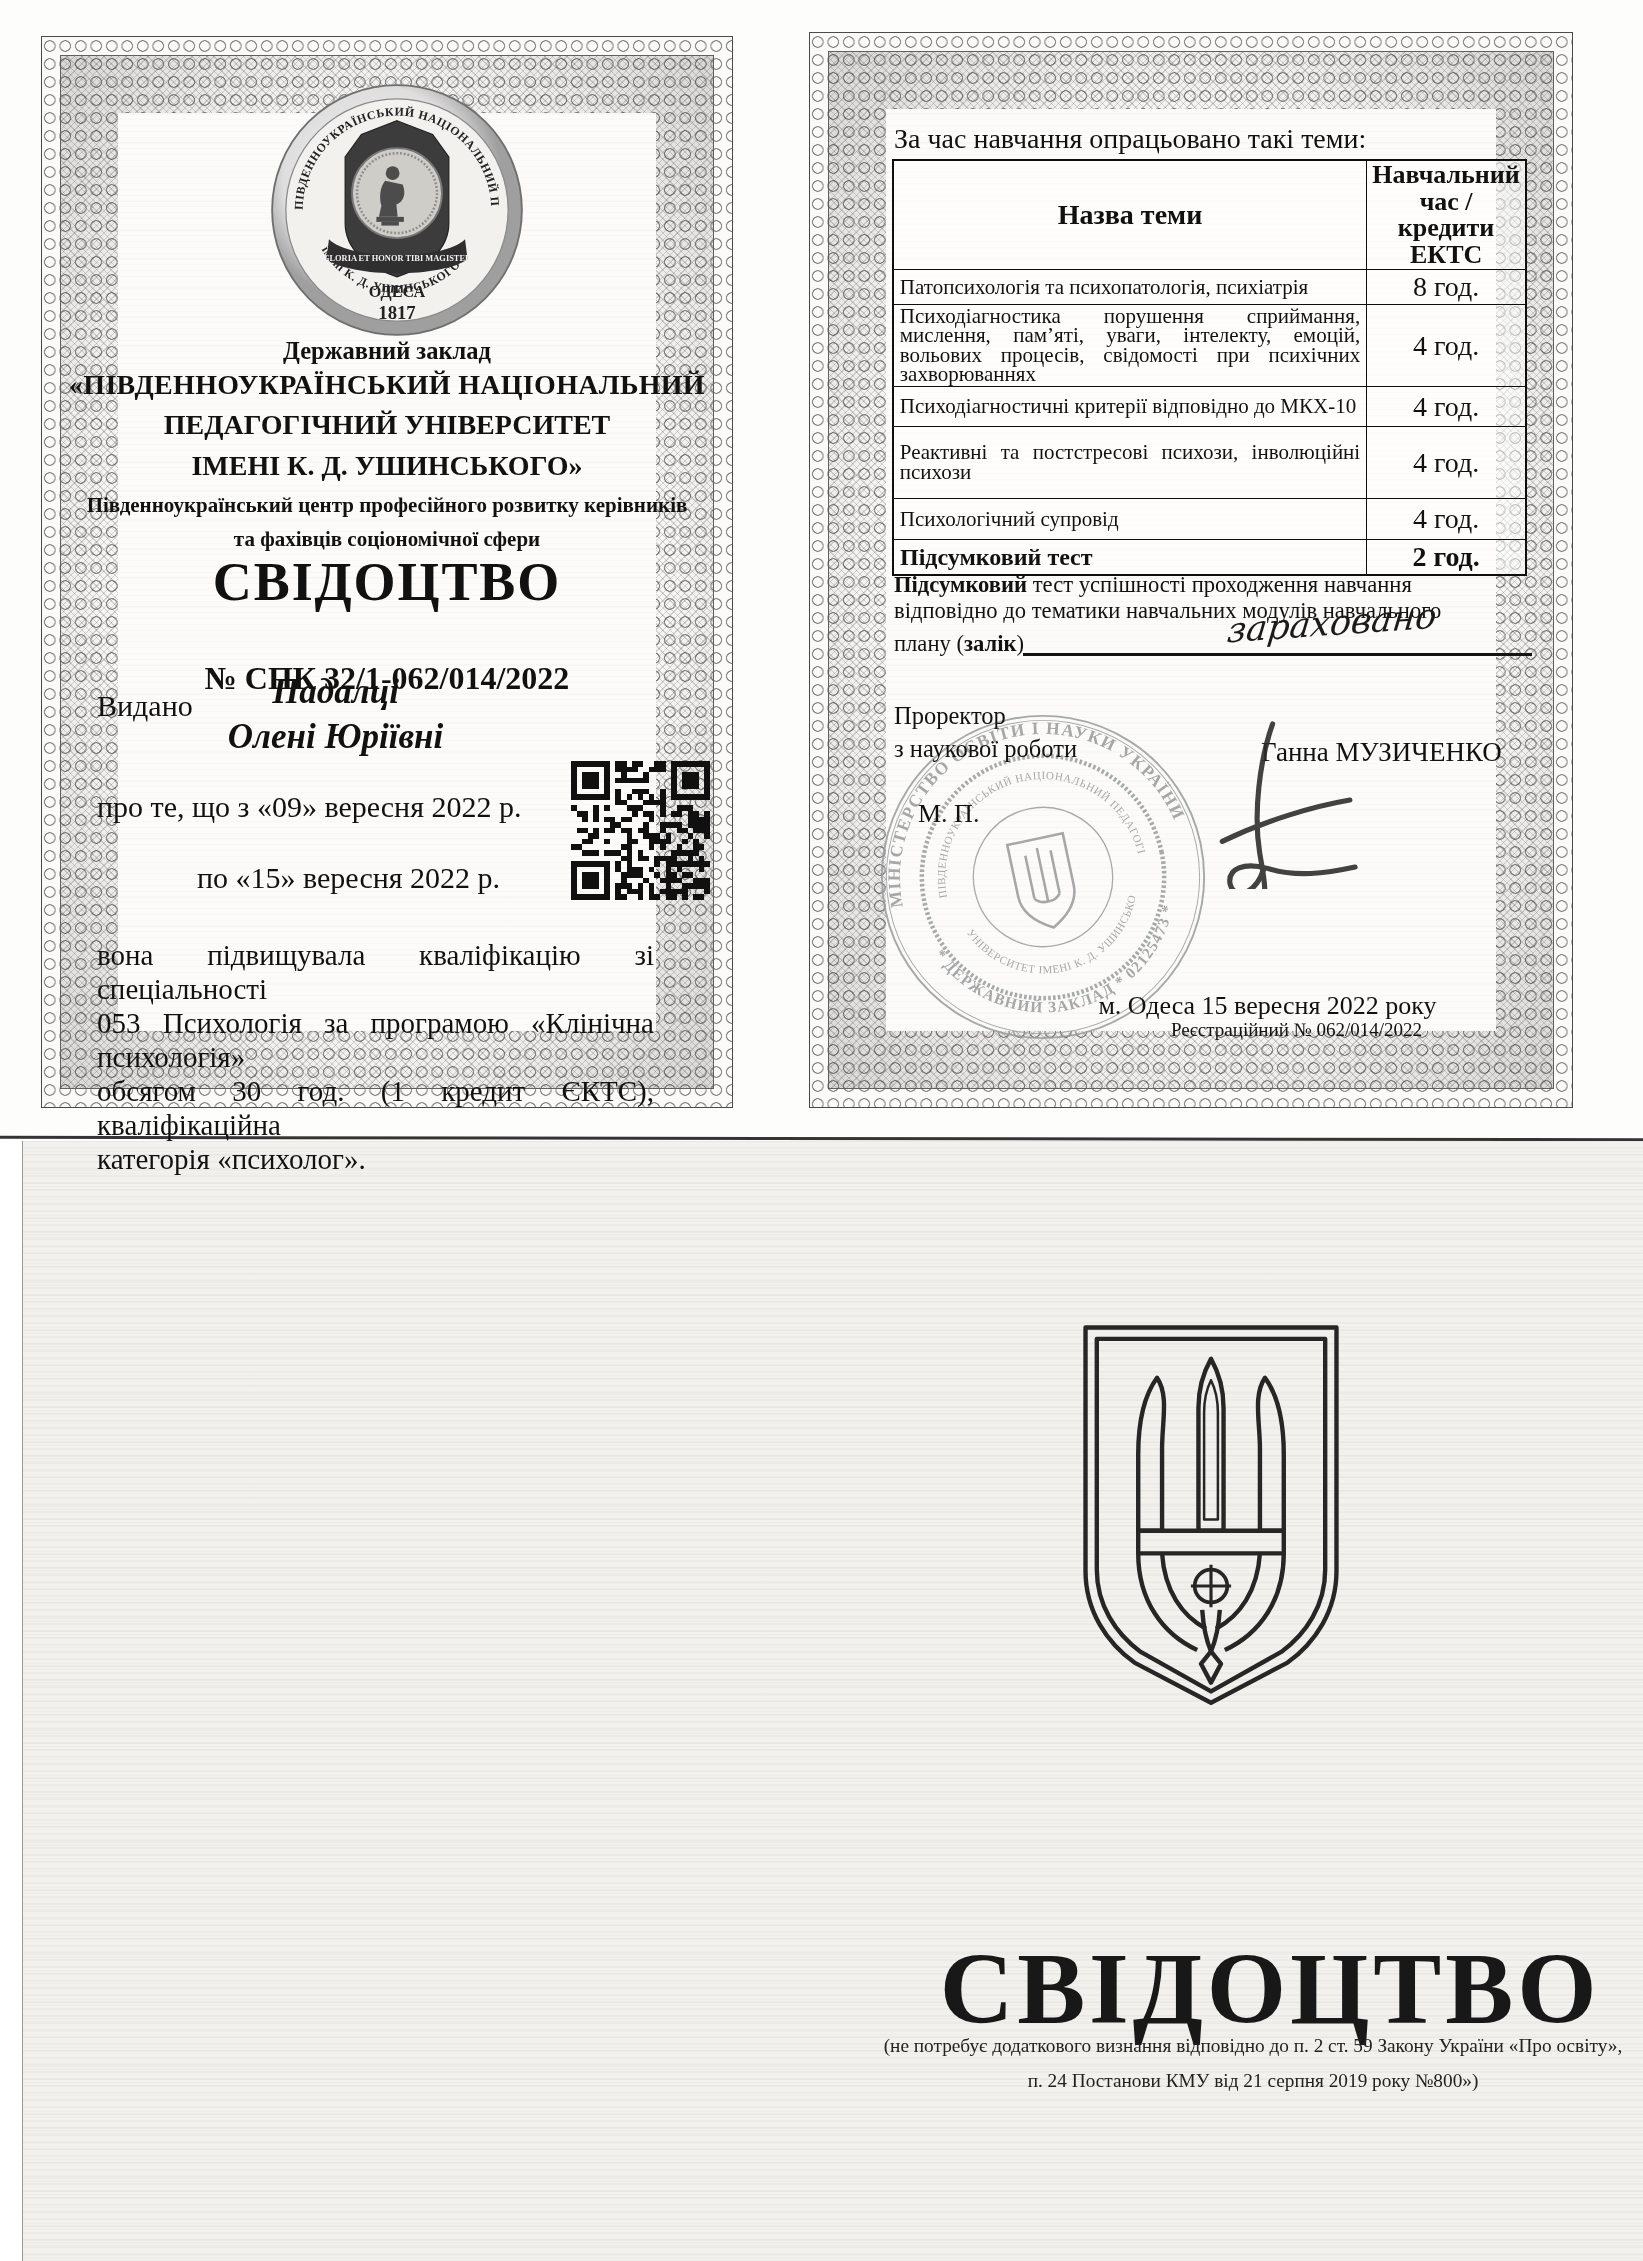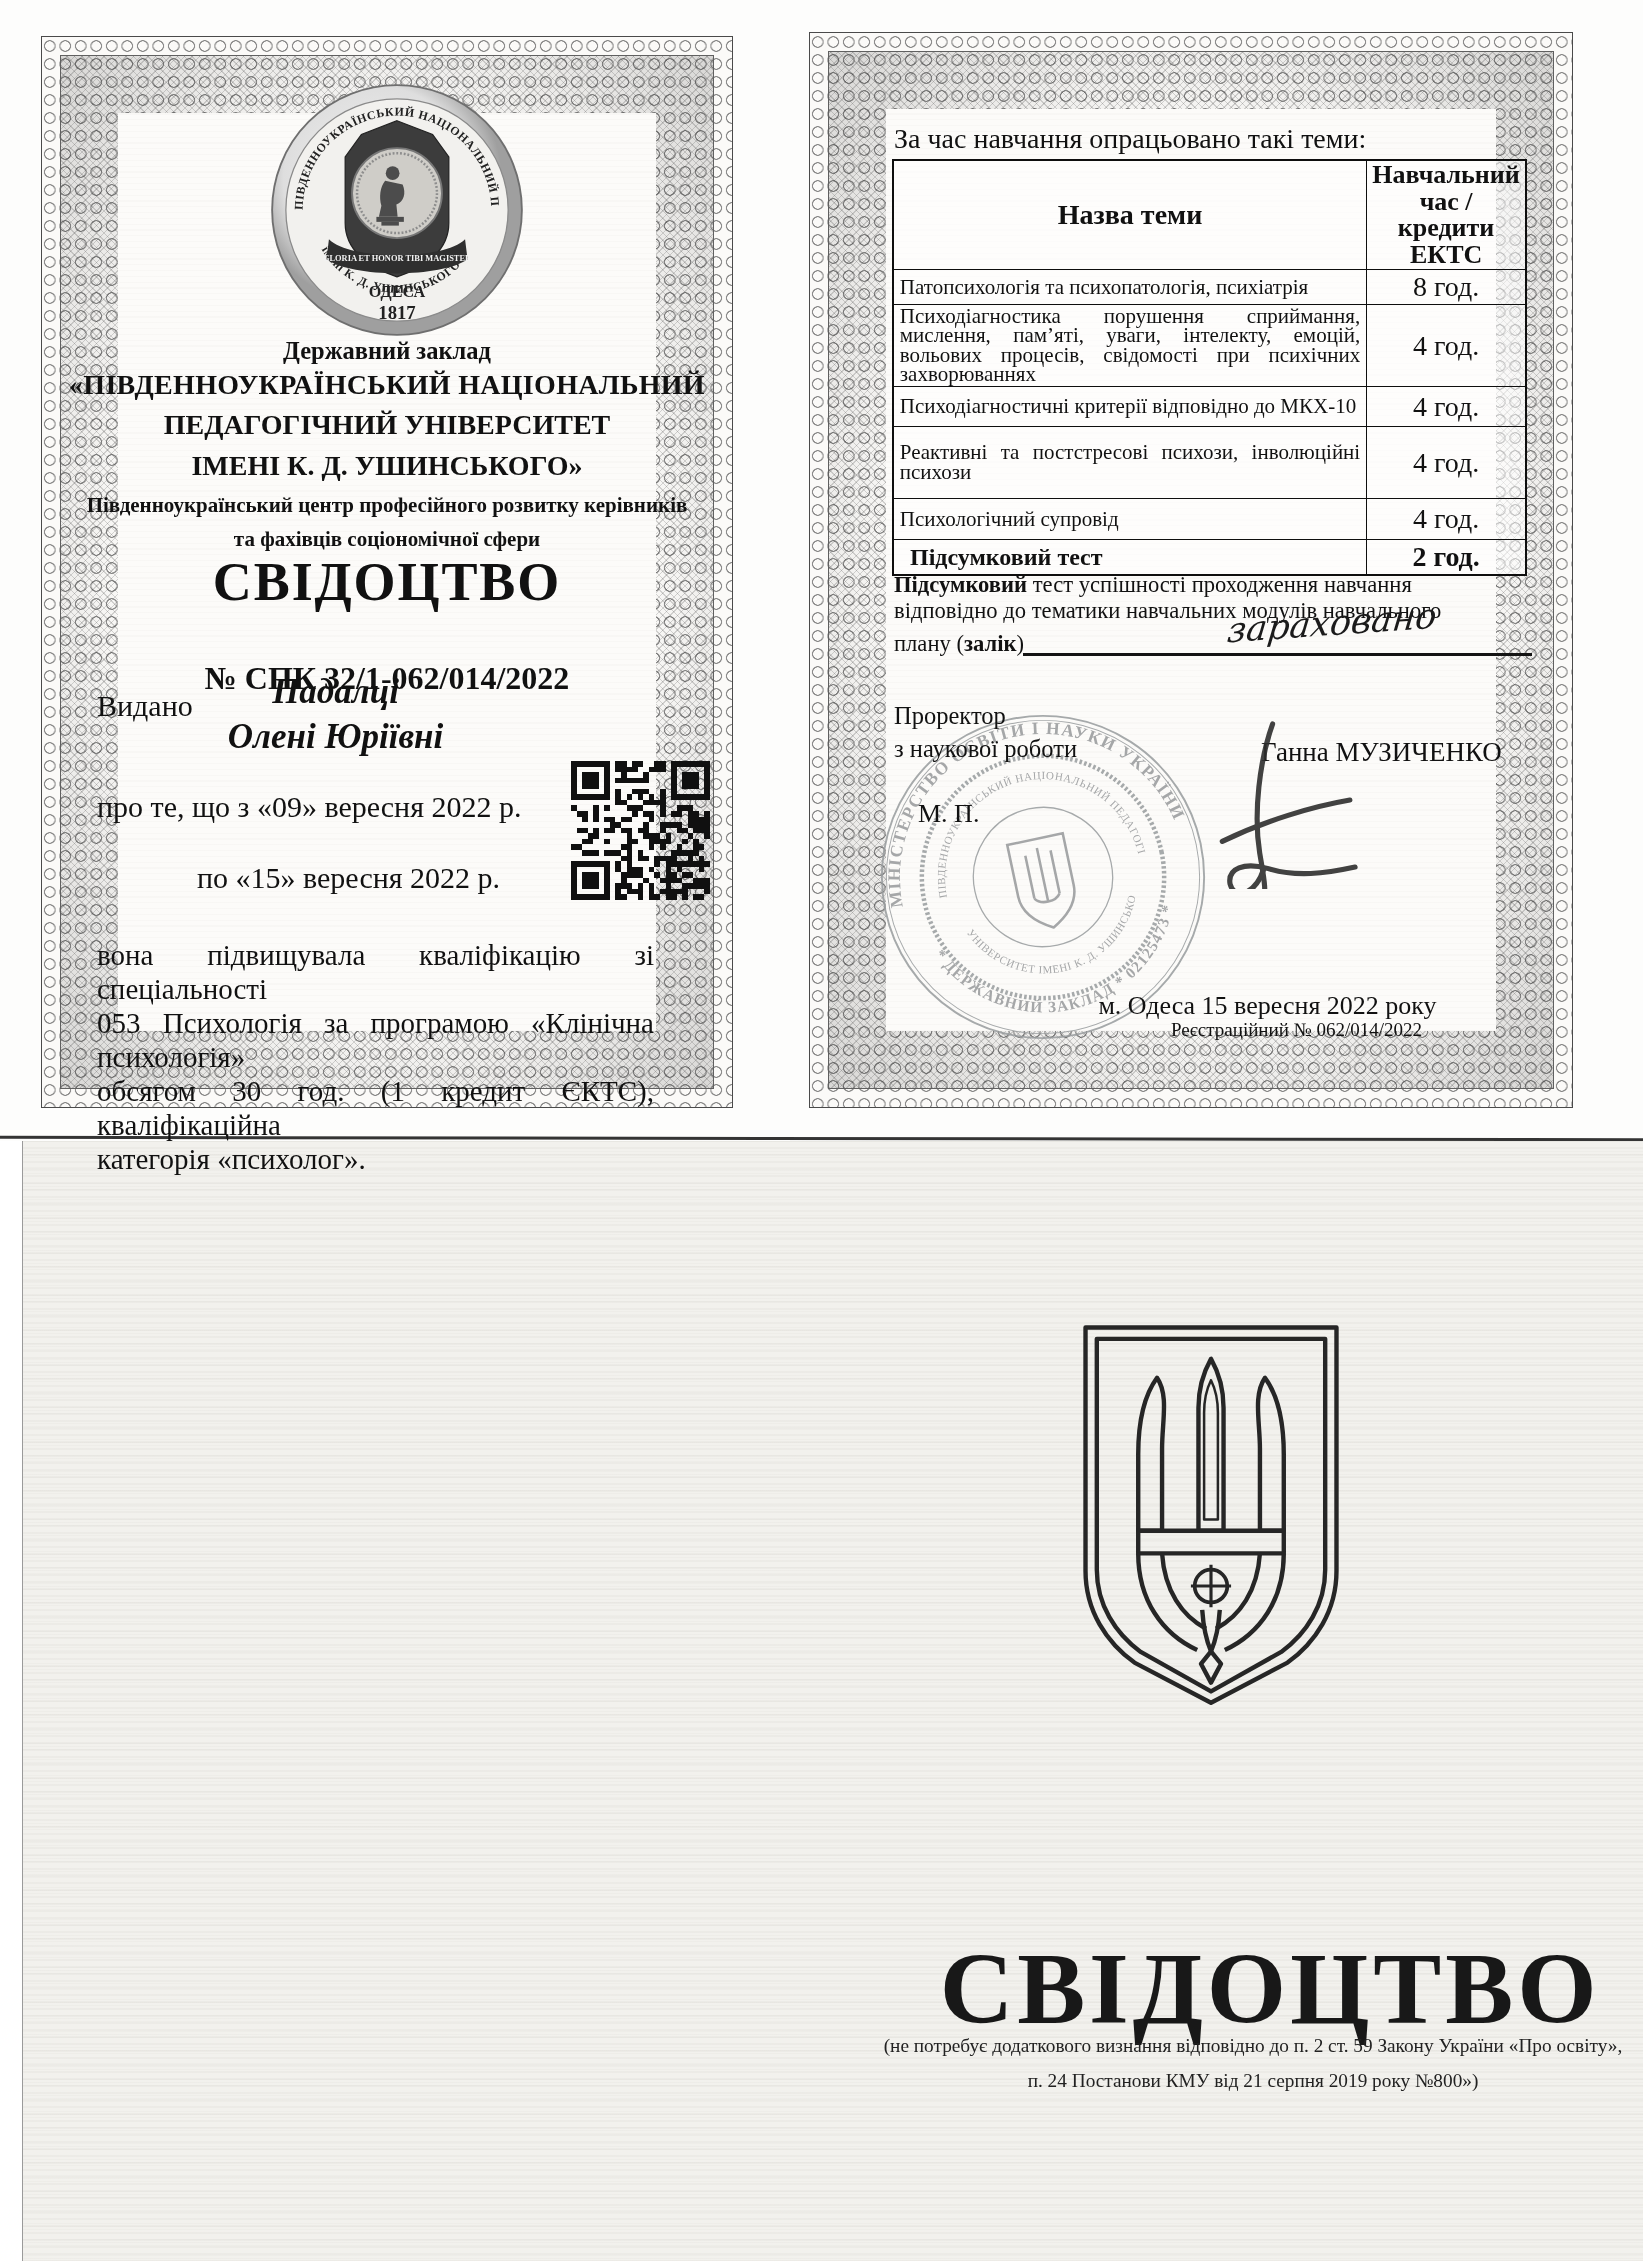--- a/index.html
+++ b/index.html
@@ -47,21 +47,21 @@
   table.topics th, table.topics td{border:1.9px solid #0e0e0e;overflow:hidden;}
   th.c1{width:470px;font-size:28px;font-weight:bold;text-align:center;}
   th.c2{width:153px;font-size:26px;line-height:26.4px;font-weight:bold;text-align:center;padding:1.3px 2.6px;}
   thead tr{height:75px;}
   td.t{font-size:21px;line-height:19.3px;padding:1.9px 5.8px;text-align:justify;}
   td.h{font-size:28px;text-align:center;}
   tbody tr:nth-child(1){height:34px;} tbody tr:nth-child(2){height:77px;}
   tbody tr:nth-child(3){height:40px;} tbody tr:nth-child(4){height:72px;}
   tbody tr:nth-child(5){height:41px;} tbody tr:nth-child(6){height:27px;}
   tbody tr:nth-child(7){height:30px;}
-  tr.brow td.t{font-weight:bold;font-size:24px;text-align:left;padding-left:16px;}
+  tr.brow td.t{font-weight:bold;font-size:24px;text-align:left;padding-left:6px;}
   tr.brow td.h{font-weight:bold;}
   .sum1{left:84px;top:539px;width:628px;font-size:22.6px;}
   .sum2{left:84px;top:565px;width:628px;font-size:22.6px;}
   .sum3{left:84px;top:598px;font-size:22.6px;}
   .handwrite{left:361px;top:570px;width:322px;text-align:center;font-size:35px;font-style:italic;
     font-family:"DejaVu Serif", serif;transform:rotate(-4deg) skewX(-10deg);color:#1b1b1b;z-index:4;}
   .sigline{left:213px;top:620px;width:509px;height:2.6px;background:#141414;z-index:3;}
   .role1{left:84px;top:669px;font-size:24.5px;z-index:4;}
   .role2{left:84px;top:702px;font-size:24.5px;z-index:4;}
   .mp{left:108px;top:754px;font-size:26px;z-index:4;margin-top:12px;}

